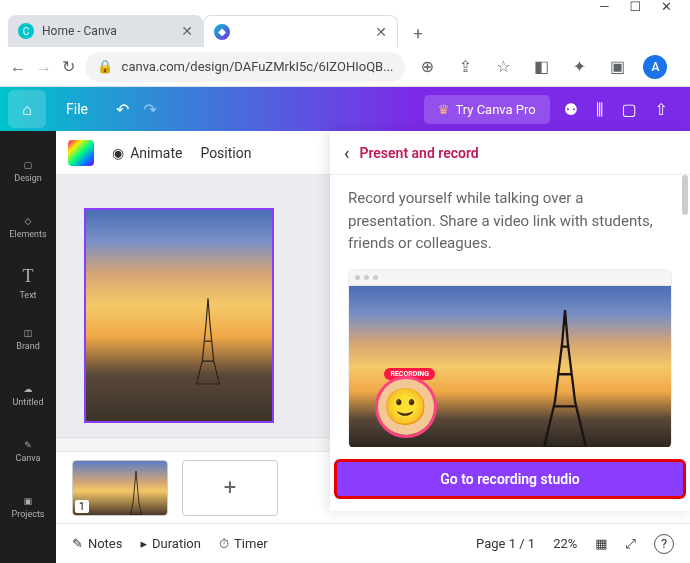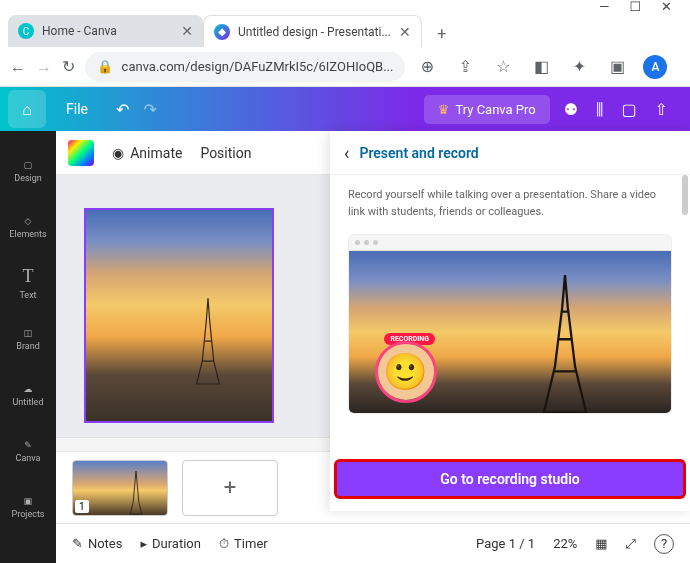--- a/index.html
+++ b/index.html
@@ -44,23 +44,23 @@
 .thumb{width:96px;height:56px;border:1px solid #ccc;border-radius:4px;overflow:hidden;position:relative}
 .thumb .eiffel-bg{background:linear-gradient(180deg,#5a7fc5 0%,#d4a574 40%,#f4c968 55%,#4a3828 100%)}
 .thumb-num{position:absolute;bottom:2px;left:2px;background:#fff;font-size:10px;padding:1px 4px;border-radius:2px}
 .add-slide{width:96px;height:56px;border:1px solid #ccc;border-radius:4px;display:flex;align-items:center;justify-content:center;font-size:22px;color:#666}
 .footer{height:40px;background:#fff;border-top:1px solid #e5e5e5;display:flex;align-items:center;padding:0 16px;gap:18px;font-size:13px;color:#333}
 .footer-item{display:flex;align-items:center;gap:5px}
 .footer-spacer{flex:1}
 .panel{position:absolute;right:0;top:131px;width:360px;height:380px;background:#fff;box-shadow:-2px 0 12px rgba(0,0,0,0.12);display:flex;flex-direction:column;z-index:10}
 .panel-header{height:44px;display:flex;align-items:center;padding:0 14px;gap:10px;border-bottom:1px solid #eee}
 .panel-back{font-size:18px;color:#333}
-.panel-title{font-size:14px;font-weight:600;color:#0369a1}
+.panel-title{font-size:14px;font-weight:600;color:#be185d}
 .panel-body{flex:1;padding:12px 18px;overflow:auto}
-.panel-desc{font-size:11px;color:#666;line-height:1.5;margin-bottom:14px}
+.panel-desc{font-size:15px;color:#666;line-height:1.5;margin-bottom:14px}
 .preview{width:100%;height:180px;border-radius:6px;overflow:hidden;position:relative;border:1px solid #eee}
 .preview-chrome{height:16px;background:#f5f5f5;border-bottom:1px solid #e5e5e5;display:flex;align-items:center;padding-left:6px;gap:4px}
 .preview-dot{width:5px;height:5px;border-radius:50%;background:#ccc}
 .preview-img{height:calc(100% - 16px);background:linear-gradient(180deg,#4a6db5 0%,#7a8fc4 18%,#d4a574 35%,#f4c968 50%,#f0a848 65%,#5a4838 82%,#2a2420 100%);position:relative}
 .tower-lg{position:absolute;right:22%;bottom:0;width:70px;height:85%}
 .rec-bubble{position:absolute;left:8%;bottom:6%;width:62px;height:62px;border-radius:50%;background:#f8d9e8;border:3px solid #ff4081;overflow:hidden}
 .face{width:100%;height:100%;background:#f4c896;display:flex;align-items:center;justify-content:center;font-size:36px}
 .rec-badge{position:absolute;left:11%;bottom:calc(6% + 58px);background:#ff1744;color:#fff;font-size:7px;font-weight:700;padding:2px 6px;border-radius:8px}
 .panel-footer{padding:12px 4px}
 .record-btn{width:100%;height:40px;background:#8b3dff;color:#fff;border:3px solid #e20000;border-radius:6px;font-size:14px;font-weight:600;display:flex;align-items:center;justify-content:center}
@@ -76,21 +76,20 @@
 </div>
 
 <div class="tabstrip">
   <div class="tab inactive">
     <span class="favicon fav-canva">C</span>
     <span>Home - Canva</span>
     <span class="tab-close">✕</span>
   </div>
   <div class="tab active">
     <span class="favicon fav-untitled">◆</span>
-    <span>Untitled design - Presentati...</span>
     <span class="tab-close">✕</span>
   </div>
   <div class="newtab">+</div>
 </div>
 
 <div class="addrbar">
   <span class="navbtn">←</span>
   <span class="navbtn disabled">→</span>
   <span class="navbtn">↻</span>
   <div class="omnibox">

